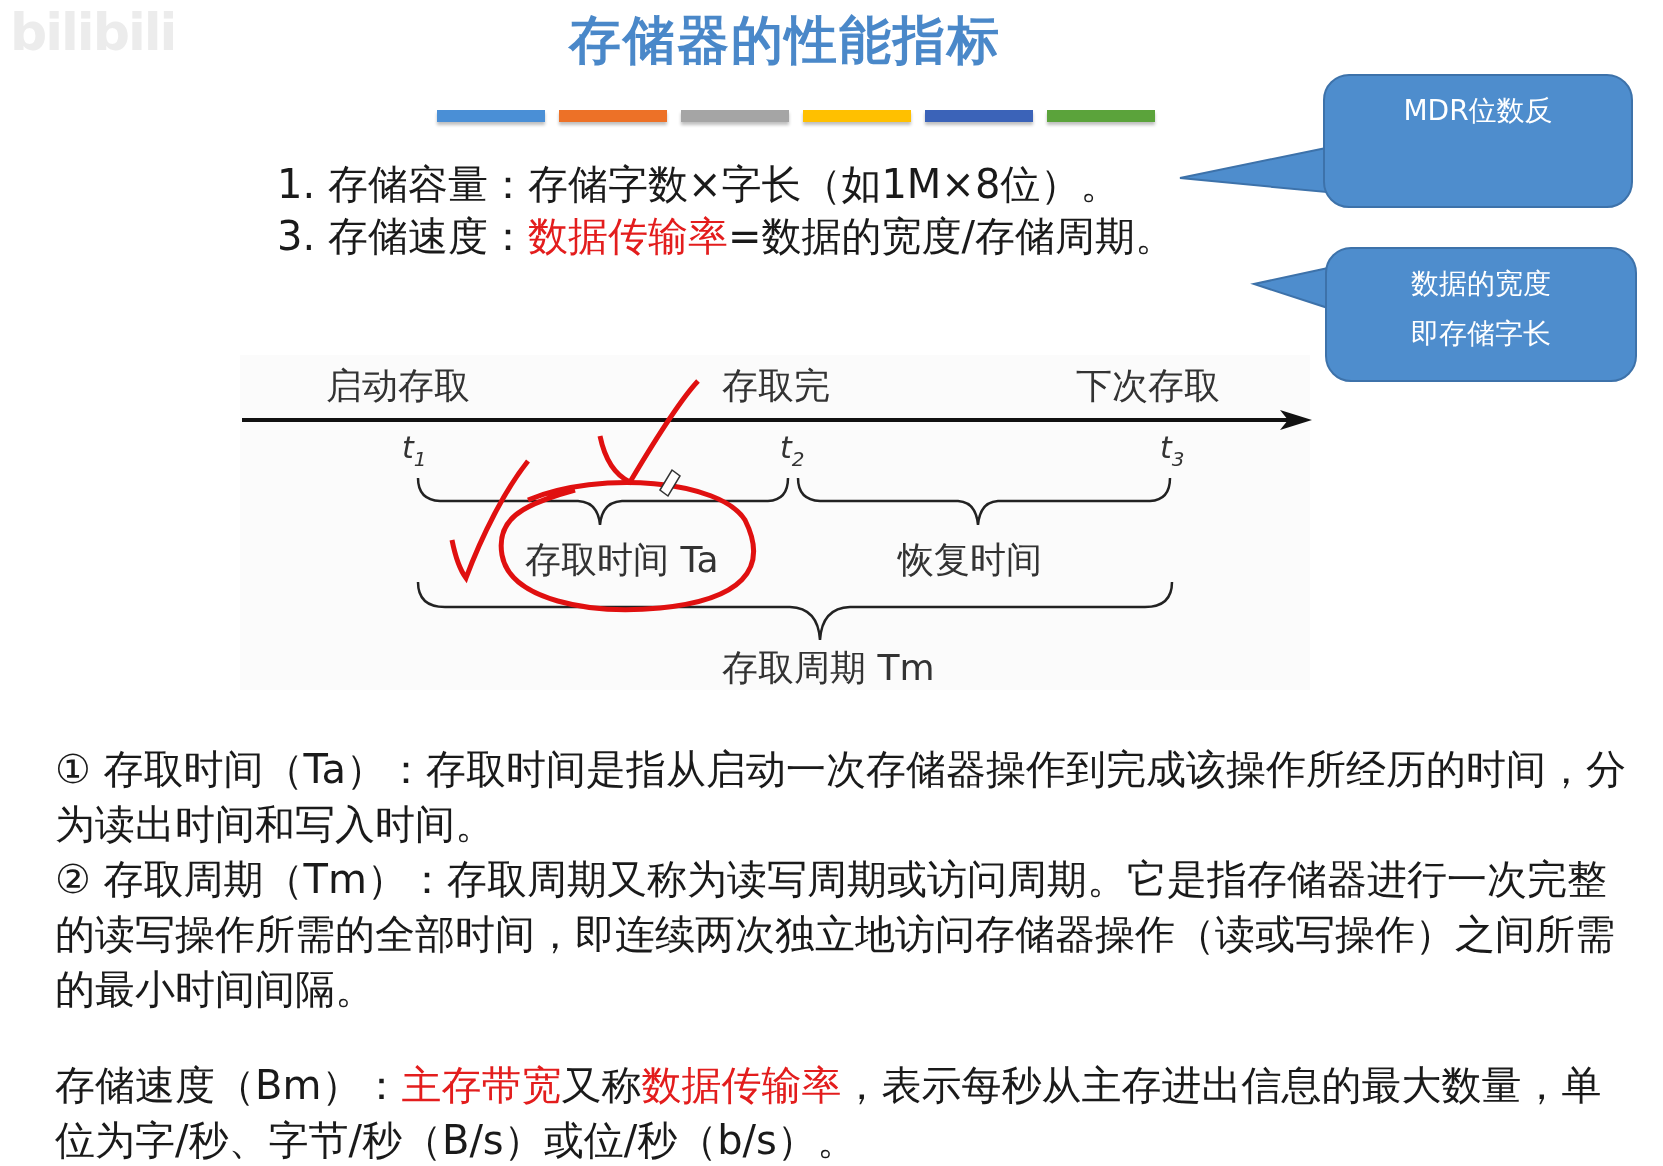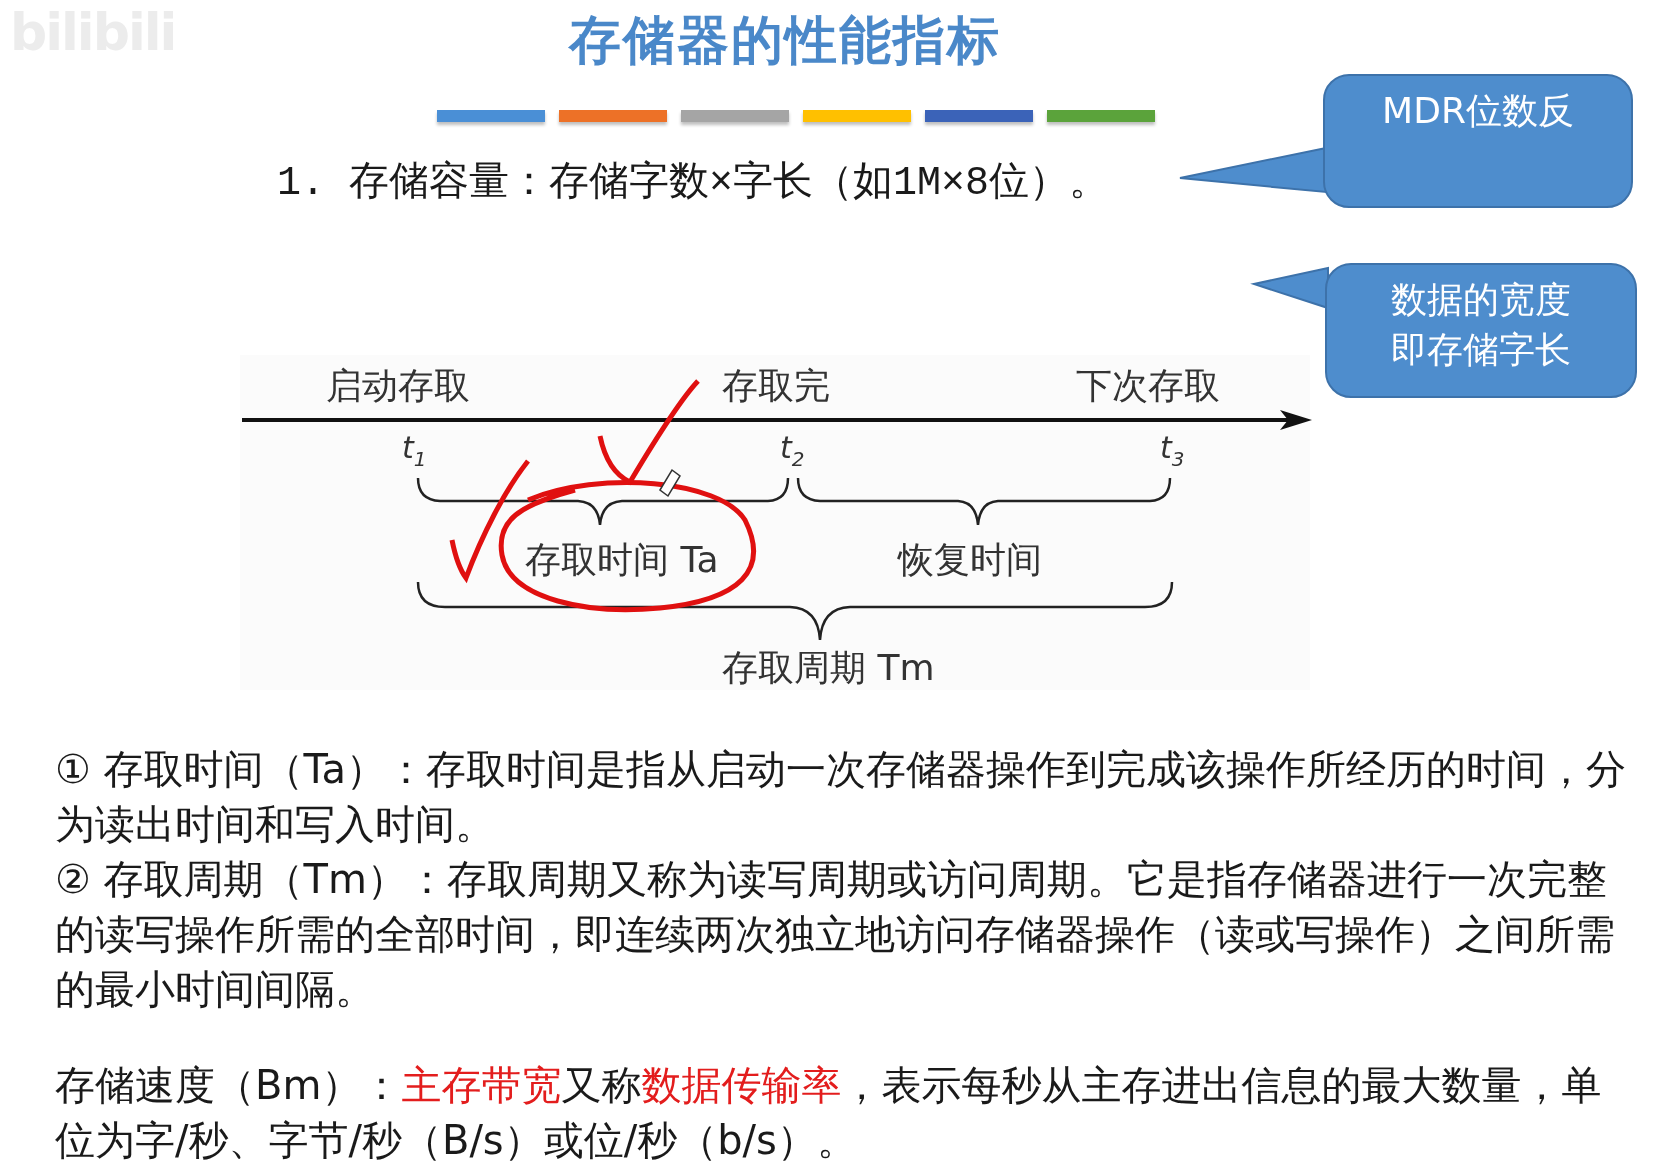--- a/index.html
+++ b/index.html
@@ -6,26 +6,26 @@
   body { width:1663px; height:1166px; position:relative; overflow:hidden;
          font-family:"DejaVu Sans","Liberation Sans",sans-serif; color:#1a1a1a; }
   .abs { position:absolute; }
   .watermark { left:10px; top:2px; font-size:52px; font-weight:bold; color:#ececec;
                letter-spacing:-2px; font-family:"DejaVu Sans",sans-serif; }
   .title { left:0; width:1570px; top:6px; text-align:center; font-size:52px;
            color:#4a88c9; font-weight:bold; letter-spacing:2px; }
   .bars { left:437px; top:110px; display:flex; gap:14px; }
   .bar { width:108px; height:12px; box-shadow:0 3px 3px rgba(0,0,0,0.25); }
   .metrics { left:277px; top:158px; font-size:40px; line-height:52px; }
-  .metric-line { white-space:nowrap;font-family:Liberation Mono, monospace; }
+  .metric-line { white-space:nowrap; }
   .red { color:#e31d1d; }
   .callout { background:#4e8dcd; border:2px solid #3d72aa; border-radius:26px; color:#ffffff;
-             font-size:36px; line-height:50px; text-align:center; padding:10px 0; box-sizing:border-box; }
+             font-size:28px; line-height:50px; text-align:center; padding:10px 0; box-sizing:border-box; }
   .callout1 { left:1323px; top:74px; width:310px; height:134px; }
-  .callout2 { left:1325px; top:247px; width:312px; height:135px;margin-top:16px; }
+  .callout2 { left:1325px; top:247px; width:312px; height:135px; }
   .diagram { left:0; top:0; width:1663px; height:1166px; pointer-events:none; }
   .diagram text { font-family:"DejaVu Sans",sans-serif; }
   .para { left:55px; font-size:40px; line-height:55px; width:1580px; }
   .p1 { top:742px; }
   .p2 { top:852px; }
   .p3 { top:1058px; }
 </style>
 </head>
 <body>
 
@@ -38,20 +38,23 @@
   <div class="bar" style="background: rgb(237, 113, 39);"></div>
   <div class="bar" style="background: rgb(165, 165, 165);"></div>
   <div class="bar" style="background: rgb(255, 192, 0);"></div>
   <div class="bar" style="background: rgb(59, 99, 184);"></div>
   <div class="bar" style="background: rgb(91, 163, 59);"></div>
 </div>
 
 <div class="abs metrics">
   <div class="metric-line">
     <span>1. 存储容量：</span><span>存储字数×字长（如1M×8位）。</span>
+  </div>
+  <div class="metric-line">
+    <span>3. 存储速度：</span><span class="red">数据传输率</span><span>=数据的宽度/存储周期。</span>
   </div>
 </div>
 
 <svg class="abs" style="left:0;top:0;" width="1663" height="1166">
   <polygon points="1326,148 1180,178 1326,192" fill="#4e8dcd" stroke="#3d72aa" stroke-width="2"></polygon>
   <polygon points="1328,268 1254,284 1328,308" fill="#4e8dcd" stroke="#3d72aa" stroke-width="2"></polygon>
 </svg>
 
 <div class="abs callout callout1">
   <div>MDR位数反</div>

